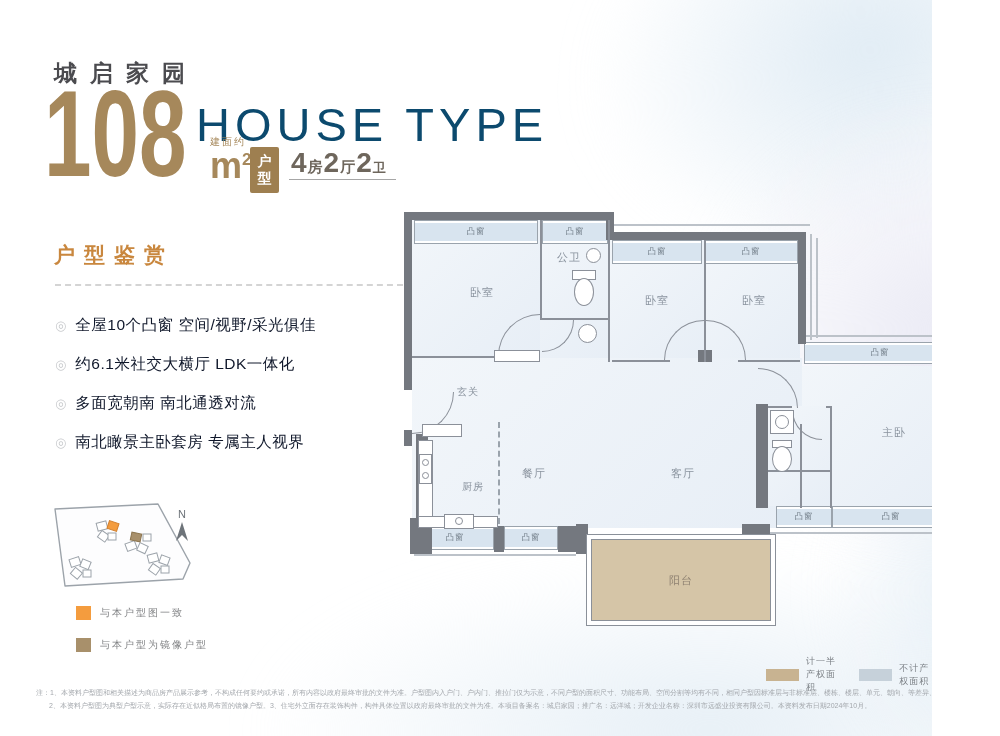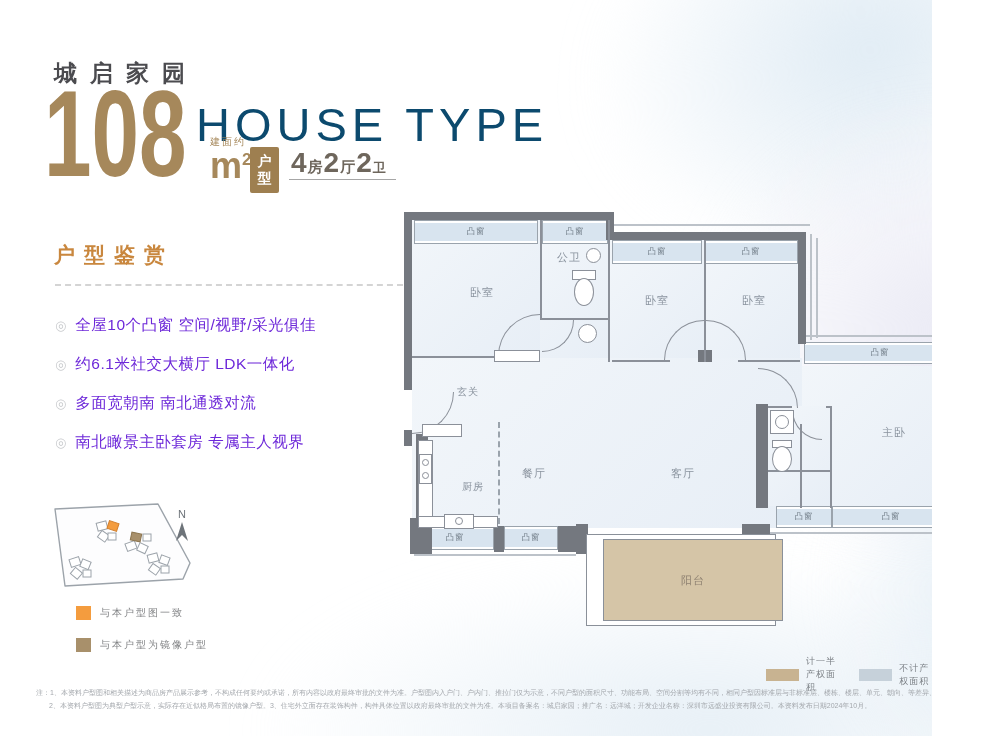--- a/index.html
+++ b/index.html
@@ -30,21 +30,21 @@
   .spec-line2 .n{font-size:28px;font-weight:700;line-height:1;}
   .spec-line2 .u{font-size:15px;font-weight:700;margin:0 1px;}
   .spec-line2 .u2{font-size:13px;font-weight:700;margin-left:1px;}
 
   
   .features-title{position:absolute;left:54px;top:241px;font-size:21px;font-weight:700;letter-spacing:9px;color:#C9873E;z-index:3;}
   .dash-sep{position:absolute;left:55px;top:284px;width:348px;border-top:2px dashed #D4D4D4;z-index:3;}
   .feature-list{position:absolute;left:55px;top:314px;z-index:3;}
   .feature-item{display:flex;align-items:center;height:22px;margin-bottom:17px;}
   .feature-item .dot{color:#C9CBCE;font-size:13px;margin-right:9px;}
-  .feature-item .txt{font-size:15.5px;color:#6d28d9;letter-spacing:0.5px;}
+  .feature-item .txt{font-size:15.5px;color:#0f172a;letter-spacing:0.5px;}
 
   
   .siteplan{position:absolute;left:48px;top:496px;z-index:3;}
   .sp-legend{position:absolute;left:76px;z-index:3;display:flex;align-items:center;}
   .sp-sw{width:15px;height:14px;margin-right:9px;flex:none;}
   .sw-orange{background:#F49C3E;}
   .sw-brown{background:#A8906B;}
   .sp-legend .lb{font-size:10px;color:#808284;letter-spacing:2px;}
 
   
@@ -53,21 +53,21 @@
   .bay{position:absolute;background:#D8E4EF;border:1px solid #9AA3AC;box-shadow:inset 0 2px 0 #fff,inset 0 -2px 0 #fff;display:flex;align-items:center;justify-content:center;box-sizing:border-box;}
   .bay span{font-size:8.5px;color:#76828D;letter-spacing:1px;white-space:nowrap;}
   .w{position:absolute;background:#74787F;}
   .iw{position:absolute;background:#8B9099;}
   .tl{position:absolute;background:#BCC2C9;}
   .fx{position:absolute;background:#fff;border:1px solid #8B9099;box-sizing:border-box;}
   .arc{position:absolute;box-sizing:border-box;}
   .rlabel{position:absolute;font-size:11px;color:#8A939E;text-align:center;letter-spacing:1px;width:100px;}
   .rlabel.small{font-size:10px;}
   .balcony{position:absolute;left:184px;top:324px;width:190px;height:92px;background:#fff;border:1px solid #8A9099;padding:4px;box-sizing:border-box;}
-  .balcony .inner{width:100%;height:100%;background:#D5C5A7;border:1px solid #8A9099;display:flex;align-items:center;justify-content:center;box-sizing:border-box;margin-left:12px;}
+  .balcony .inner{width:100%;height:100%;background:#D5C5A7;border:1px solid #8A9099;display:flex;align-items:center;justify-content:center;box-sizing:border-box;}
   .balcony .inner span{font-size:11px;color:#8F8272;letter-spacing:1px;}
 
   
   .plan-legend{position:absolute;left:766px;top:655px;display:flex;align-items:center;z-index:3;}
   .pl-sw{width:33px;height:12px;flex:none;}
   .sw-tan{background:#C8B391;}
   .sw-blue{background:#C6D1DA;}
   .plan-legend .lb{font-size:9px;color:#7A7F84;margin-left:7px;letter-spacing:1px;}
   .plan-legend .gap{width:28px;}
 

